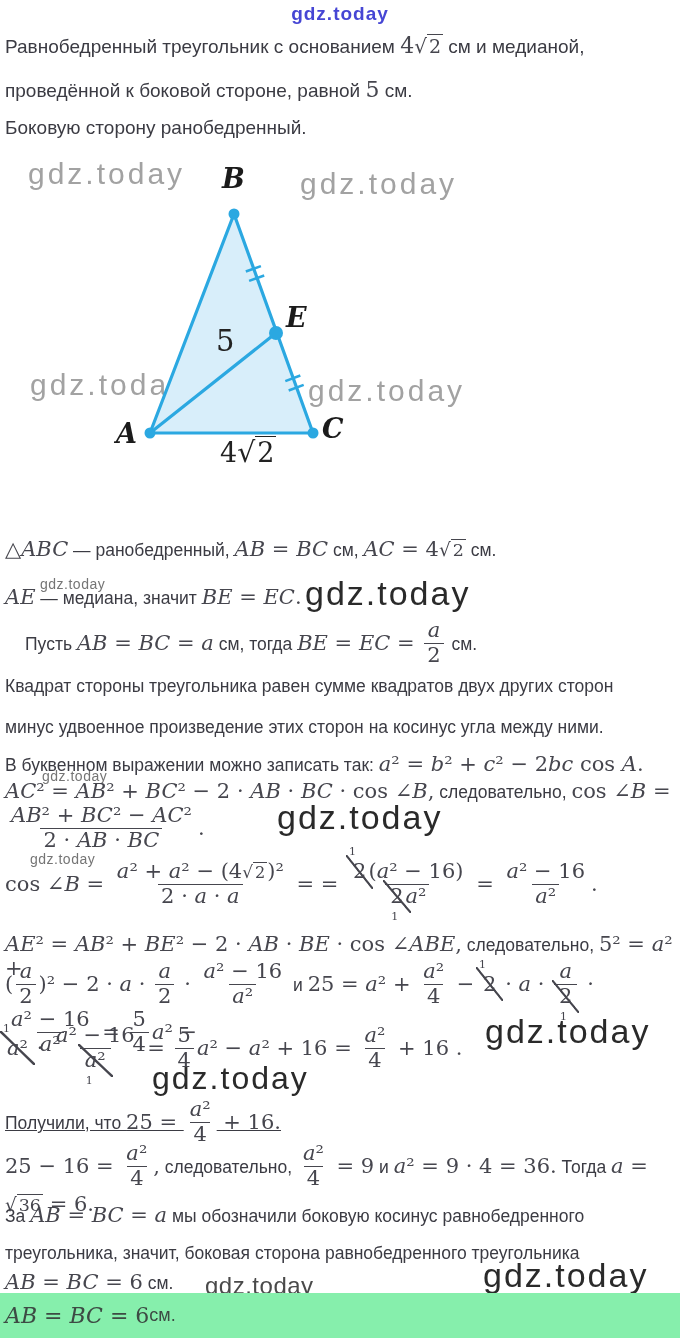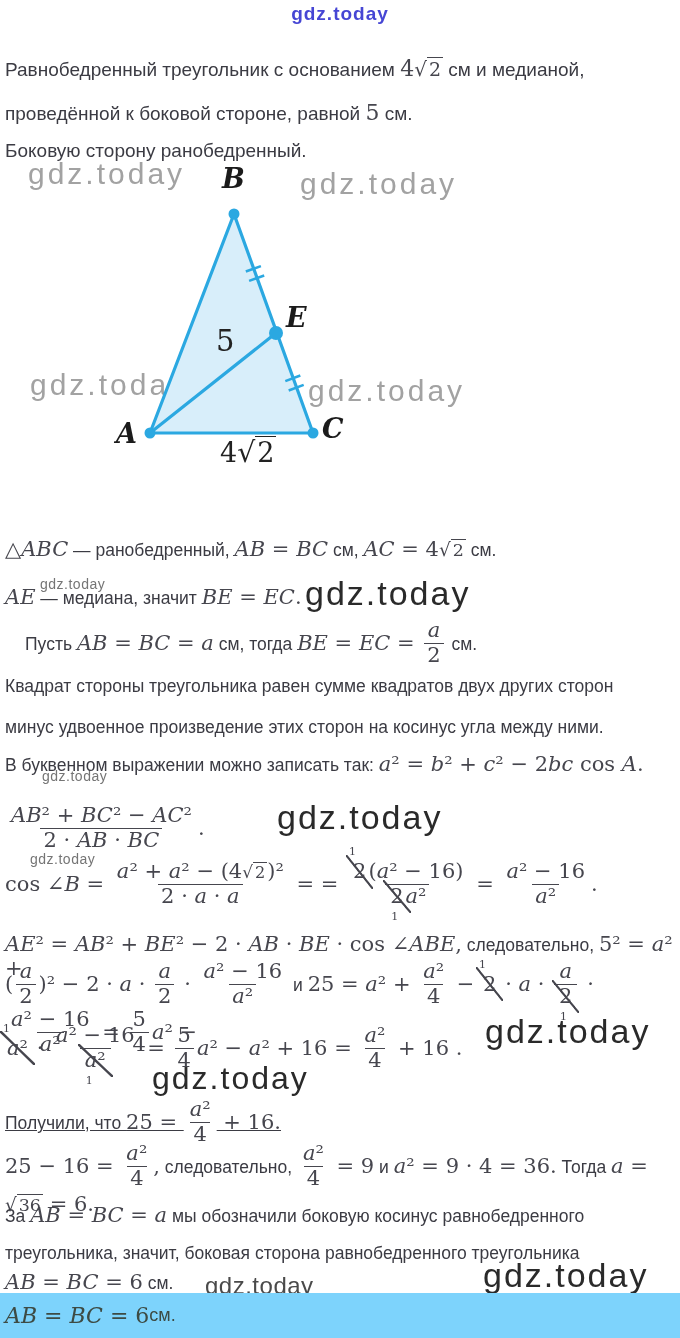--- a/index.html
+++ b/index.html
@@ -5,21 +5,21 @@
   html,body{margin:0;padding:0;background:#fff;}
   #page{position:relative;width:680px;height:1338px;background:#ffffff;overflow:hidden;
         font-family:"Liberation Sans",sans-serif;color:#3b3b43;}
 
   
   .logo{position:absolute;top:3px;left:0;right:0;text-align:center;
         color:#4646d4;font-size:19px;font-weight:700;letter-spacing:1px;}
 
   
   .line{position:absolute;left:5px;font-size:17.5px;color:#3b3b43;}
-  .pline{font-size:19px;margin-top:23px;}
+  .pline{font-size:19px;}
 
   
   .mm{font-family:"DejaVu Serif",serif;color:#46464e;font-size:21px;}
   .mm i{font-style:italic;font-weight:normal;}
   .mr{font-family:"DejaVu Serif",serif;color:#46464e;font-style:normal;font-size:21px;}
   .pline .mm,.pline .mr{font-size:22px;}
   .tx{font-family:"Liberation Sans",sans-serif;}
 
   
   .fr{display:inline-flex;flex-direction:column;align-items:center;vertical-align:middle;
@@ -67,21 +67,21 @@
   .lbl-base .sq{color:#222;}
 
   
   .s1{top:537px;} .s2{top:585px;} .s3{top:621px;margin-left:20px;} .s4{top:676px;} .s5{top:717px;}
   .s6{top:752px;} .s7{top:779px;} .s8{top:806px;} .s9{top:862px;} .s10{top:932px;}
   .s11{top:962px;} .s12{top:1026px;} .s13{top:1100px;text-decoration:underline;} .s14{top:1144px;}
   .s15{top:1203px;} .s16{top:1243px;} .s17{top:1270px;}
   .p1{top:33px;} .p2{top:77px;} .p3{top:117px;}
 
   
-  .answer{position:absolute;left:0;top:1293px;width:680px;height:45px;background:#7dd3fc;
+  .answer{position:absolute;left:0;top:1293px;width:680px;height:45px;background:#86efac;
           display:flex;align-items:center;padding-left:5px;box-sizing:border-box;color:#3d4b44;}
   .answer .mm{color:#3d4b44;font-size:22px;}
   .answer .tx{font-size:18px;}
 </style>
 </head>
 <body>
 
 <div id="page">
 
   <div class="logo">gdz.today</div>
@@ -126,20 +126,21 @@
 
   <div class="line s1"><span class="mm">△<i>ABC</i></span><span class="tx"> — ранобедренный, </span><span class="mm"><i>AB</i> = <i>BC</i></span><span class="tx"> см, </span><span class="mm"><i>AC</i> = 4</span><span class="sq"><span class="sr">√</span><span class="sqv">2</span></span><span class="tx"> см.</span></div>
   <div class="line s2"><span class="mm"><i>AE</i></span><span class="tx"> — медиана, значит </span><span class="mm"><i>BE</i> = <i>EC</i>.</span></div>
   <div class="line s3"><span class="tx">Пусть </span><span class="mm"><i>AB</i> = <i>BC</i> = <i>a</i></span><span class="tx"> см, тогда </span><span class="mm"><i>BE</i> = <i>EC</i> = </span><span class="fr">
         <div class="fn"><span class="mm"><i>a</i></span></div>
         <div class="fd"><span class="mm">2</span></div>
       </span><span class="tx"> см.</span></div>
   <div class="line s4"><span class="tx">Квадрат стороны треугольника равен сумме квадратов двух других сторон</span></div>
   <div class="line s5"><span class="tx">минус удвоенное произведение этих сторон на косинус угла между ними.</span></div>
   <div class="line s6"><span class="tx">В буквенном выражении можно записать так: </span><span class="mm"><i>a</i>² = <i>b</i>² + <i>c</i>² − 2<i>bc</i></span><span class="mr"> cos </span><span class="mm"><i>A</i>.</span></div>
+  <div class="line s7"><span class="mm"><i>AC</i>² = <i>AB</i>² + <i>BC</i>² − 2 · <i>AB</i> · <i>BC</i> · </span><span class="mr">cos </span><span class="mm">∠<i>B</i>,</span><span class="tx"> следовательно, </span><span class="mr">cos </span><span class="mm">∠<i>B</i> =</span></div>
   <div class="line s8"><span class="fr">
         <div class="fn"><span class="mm"><i>AB</i>² + <i>BC</i>² − <i>AC</i>²</span></div>
         <div class="fd"><span class="mm">2 · <i>AB</i> · <i>BC</i></span></div>
       </span><span class="mr">.</span></div>
   <div class="line s9"><span class="mr">cos </span><span class="mm">∠<i>B</i> = </span><span class="fr">
         <div class="fn"><span class="mm"><i>a</i>² + <i>a</i>² − (4</span><span class="sq"><span class="sr">√</span><span class="sqv">2</span></span><span class="mm">)²</span></div>
         <div class="fd"><span class="mm">2 · <i>a</i> · <i>a</i></span></div>
       </span><span class="mm"> = </span><span class="mm"> = </span><span class="fr">
         <div class="fn"><span class="cx ct"><span class="mm">2</span><span class="ca">1</span></span><span class="mm">(<i>a</i>² − 16)</span></div>
         <div class="fd"><span class="cx cb"><span class="mm">2</span><span class="ca">1</span></span><span class="mm"><i>a</i>²</span></div>

